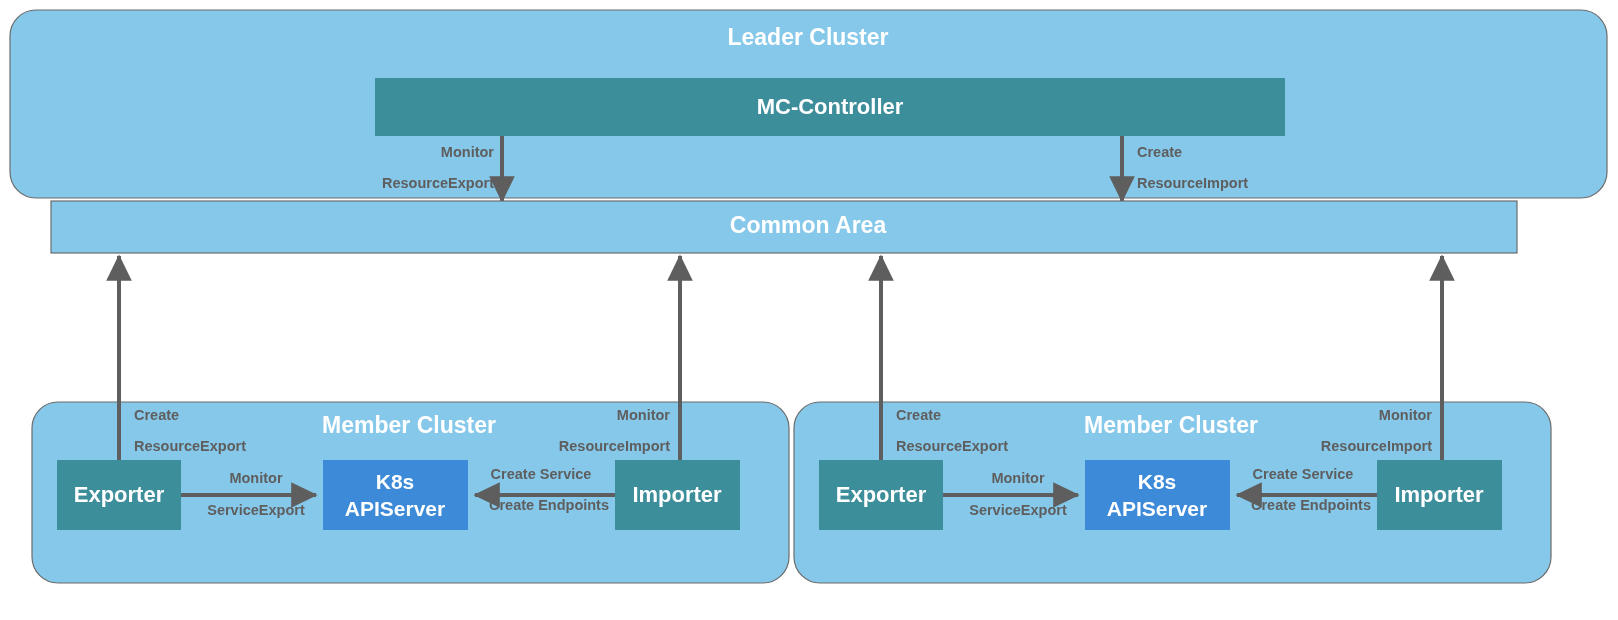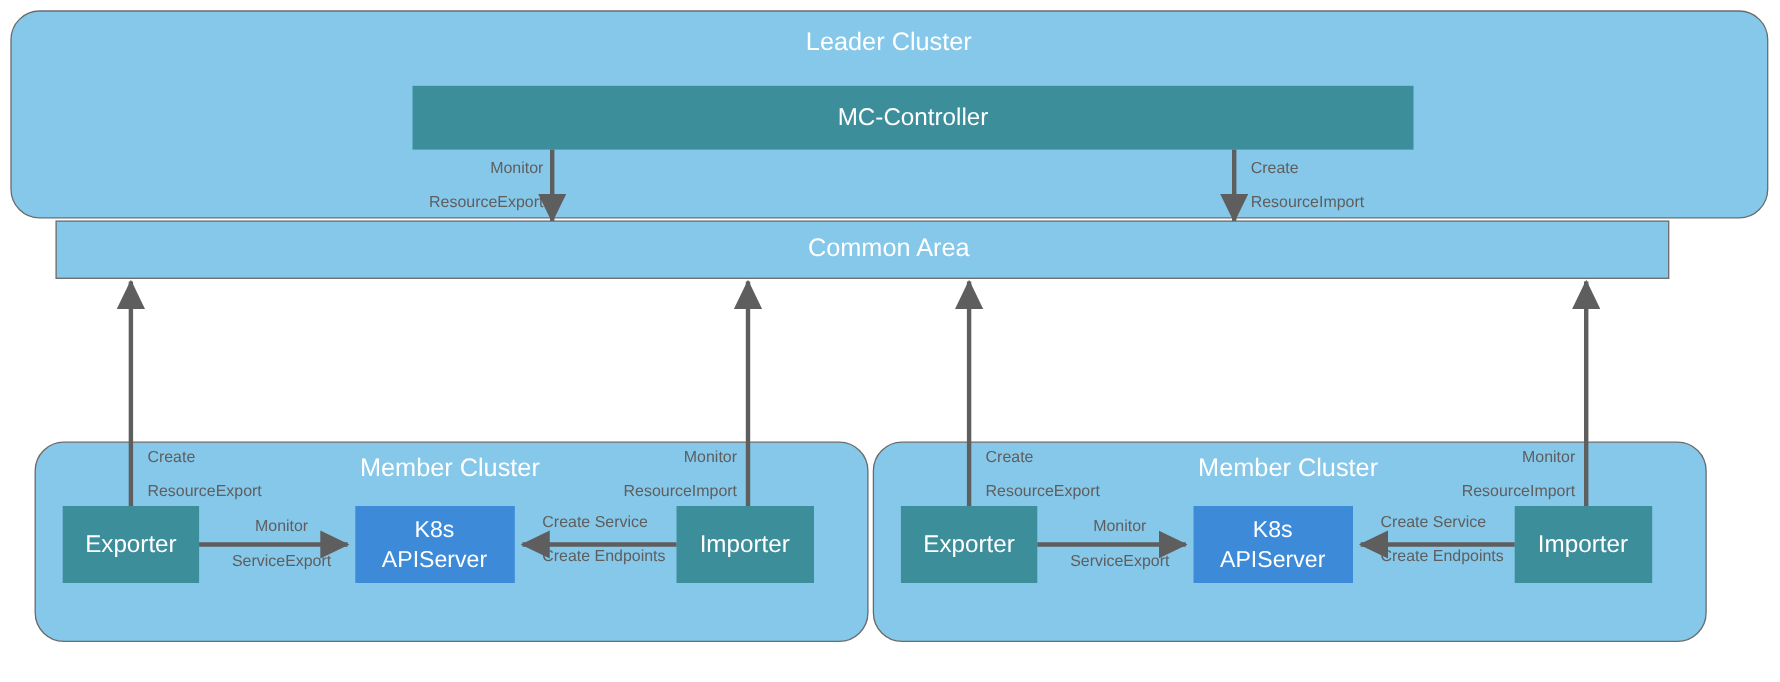--- a/index.html
+++ b/index.html
@@ -10,20 +10,21 @@
   body {
     width: 1618px;
     height: 620px;
     font-family: "Liberation Sans", sans-serif;
     overflow: hidden;
   }
   #diagram-root {
     position: relative;
     width: 1286px;
     height: 620px;
+    font-weight: bold;
   }
   svg#diagram {
     display: block;
     width: 1618px;
     height: 620px;
   }
   .cluster-shape {
     fill: #86c8ea;
     stroke: #6b6b6b;
     stroke-width: 1.2;

